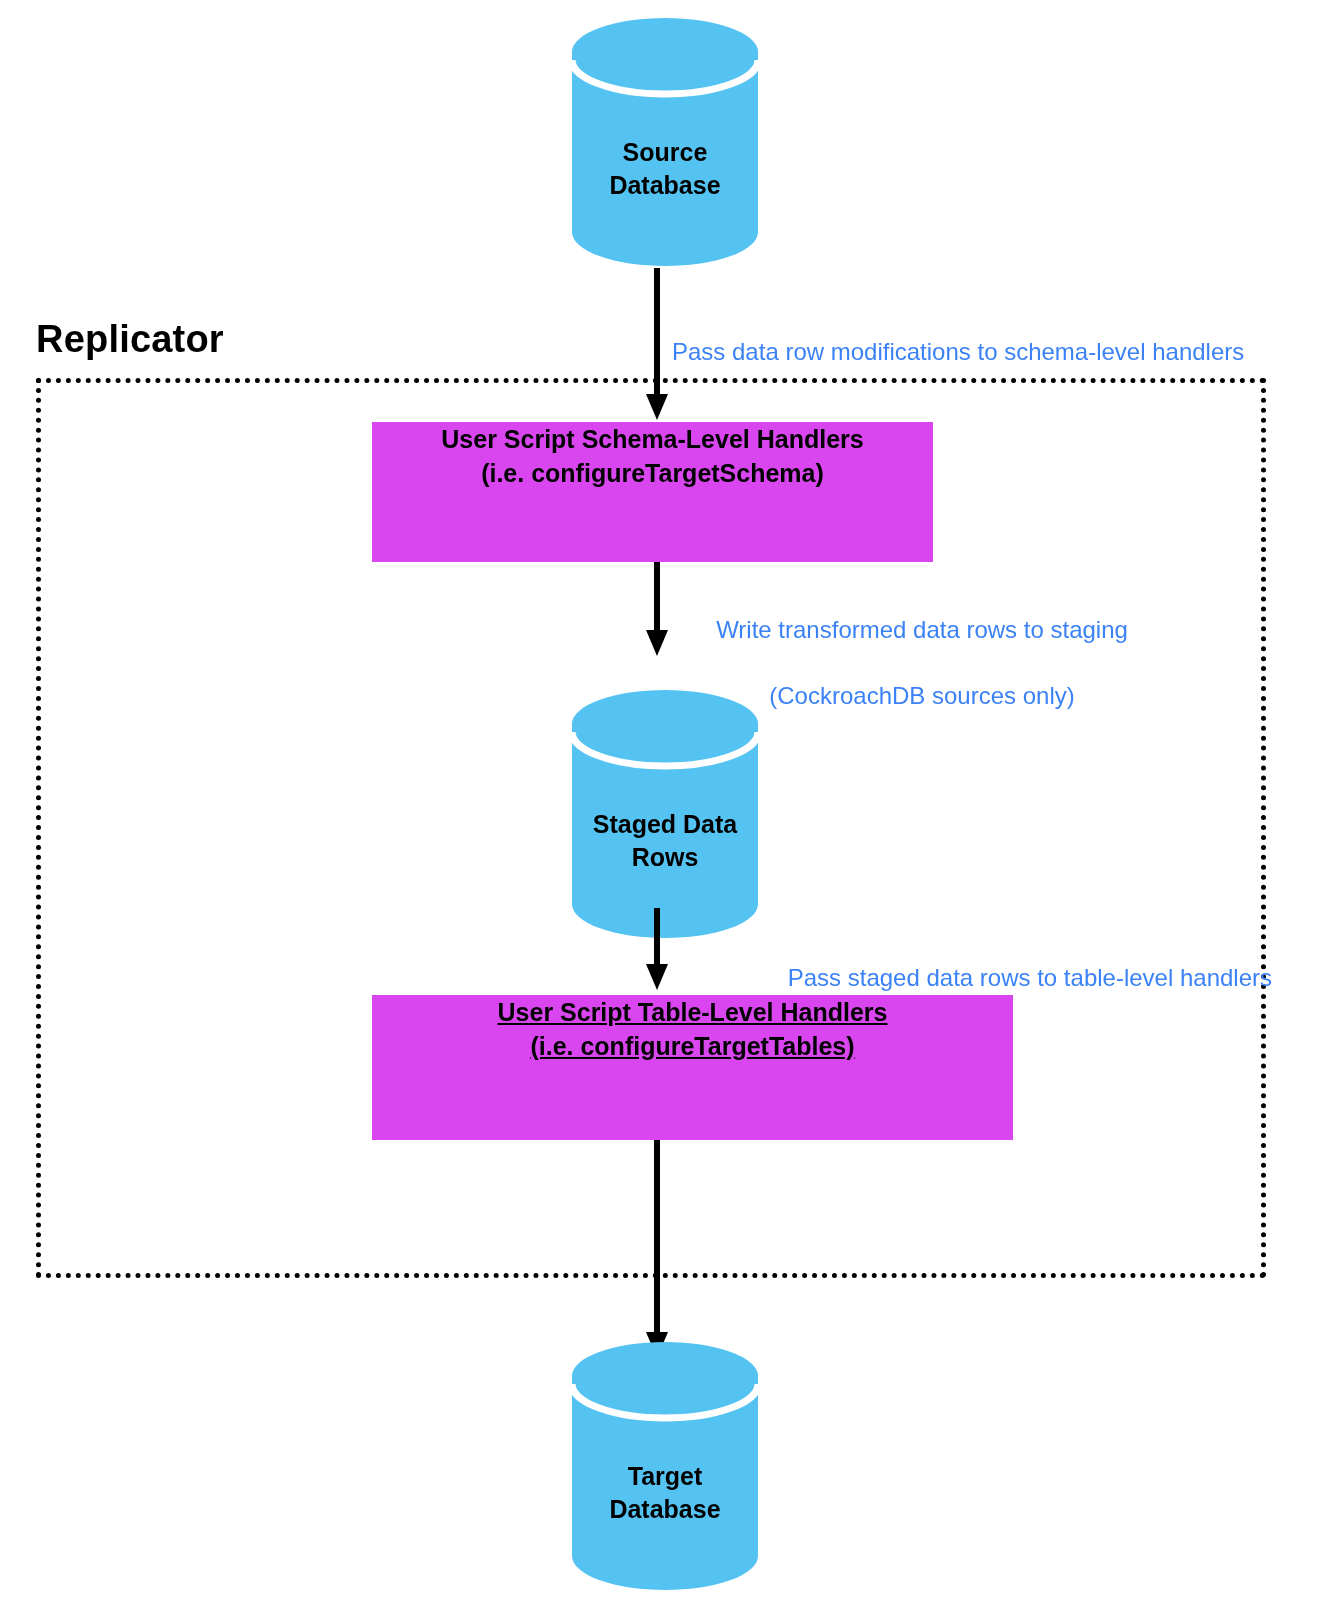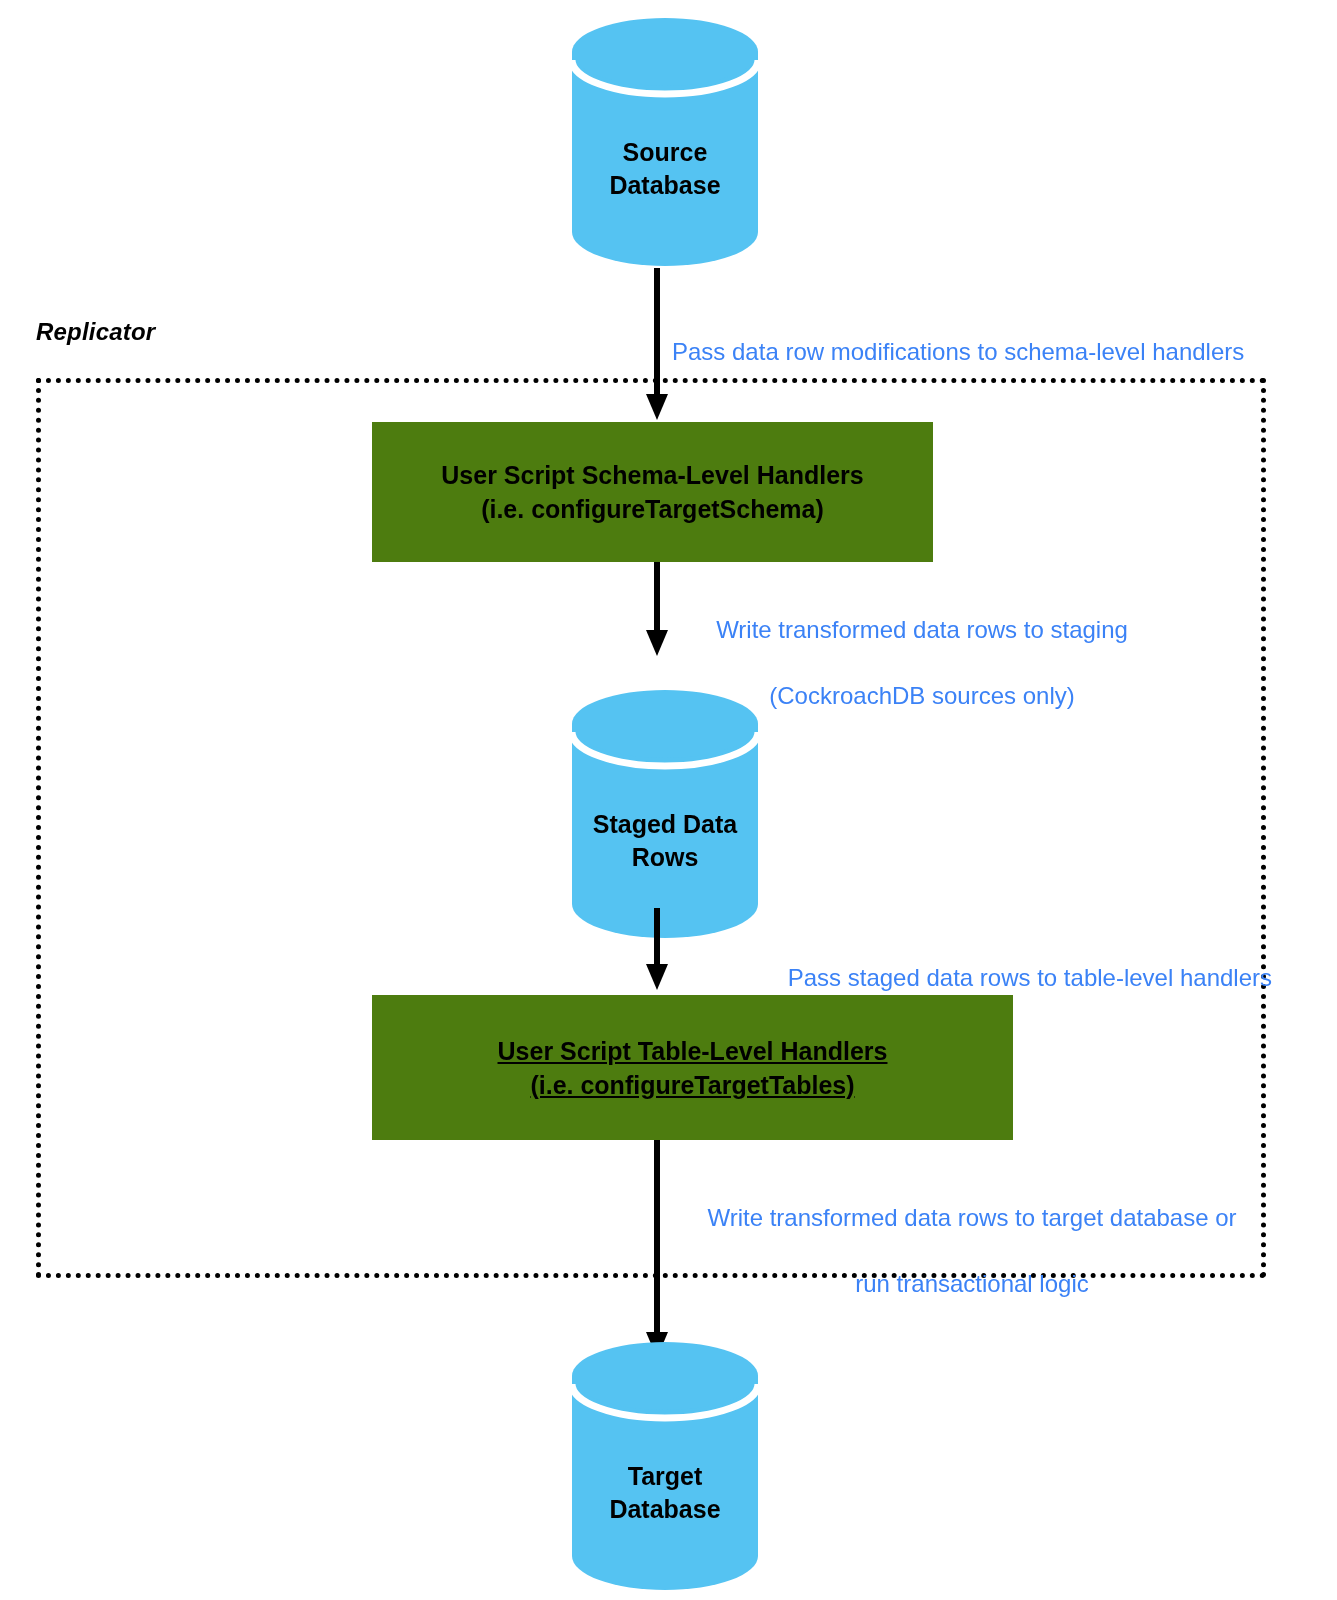--- a/index.html
+++ b/index.html
@@ -18,25 +18,24 @@
     height: 1600px;
     background: #ffffff;
     overflow: hidden;
   }
 
   
   .replicator-title {
     position: absolute;
     left: 36px;
     top: 318px;
-    font-size: 24px;
+    font-size: 38px;
     font-weight: bold;
     letter-spacing: 0.2px;
     white-space: nowrap;
-    font-style: italic;
   }
   .replicator-box {
     position: absolute;
     left: 36px;
     top: 378px;
     width: 1230px;
     height: 900px;
     box-sizing: border-box;
     border: 5px dotted #000000;
     background: transparent;
@@ -56,23 +55,22 @@
     font-weight: bold;
     line-height: 1.32;
     color: #000000;
     pointer-events: none;
     margin-top: 28px;
   }
 
   
   .proc-box {
     position: absolute;
-    background: #4d7c0f;
+    background: #d946ef;
     display: flex;
-    align-items: center;
     justify-content: center;
   }
   .proc-label {
     text-align: center;
     font-size: 25px;
     font-weight: bold;
     line-height: 1.36;
     color: #000000;
     padding: 0 10px;
   }
@@ -170,24 +168,20 @@
       <div>(i.e. configureTargetTables)</div>
     </div>
   </div>
 
   <div class="arrow" style="left:646px; top:1140px; width:22px; height:220px;">
     <svg width="22" height="220" viewBox="0 0 22 220">
       <line x1="11" y1="0" x2="11" y2="198" stroke="#000000" stroke-width="6"></line>
       <polygon points="11,218 0,192 22,192" fill="#000000"></polygon>
     </svg>
   </div>
-  <div class="edge-label" style="left:672px; top:1168px; width:600px;">
-    <div>Write transformed data rows to target database or</div>
-    <div>run transactional logic</div>
-  </div>
 
   <div class="cylinder" style="left:570px; top:1340px; width:190px; height:252px;">
     <svg width="190" height="252" viewBox="0 0 190 252" aria-hidden="true">
       <path d="M2,36 L2,216 A93,34 0 0 0 188,216 L188,36 Z" fill="#55c3f2"></path>
       <ellipse cx="95" cy="36" rx="93" ry="34" fill="#55c3f2"></ellipse>
       <path d="M2,44 A93,34 0 0 0 188,44" fill="none" stroke="#ffffff" stroke-width="7"></path>
     </svg>
     <div class="cyl-label" style="top:92px;">
       <div>Target</div>
       <div>Database</div>

